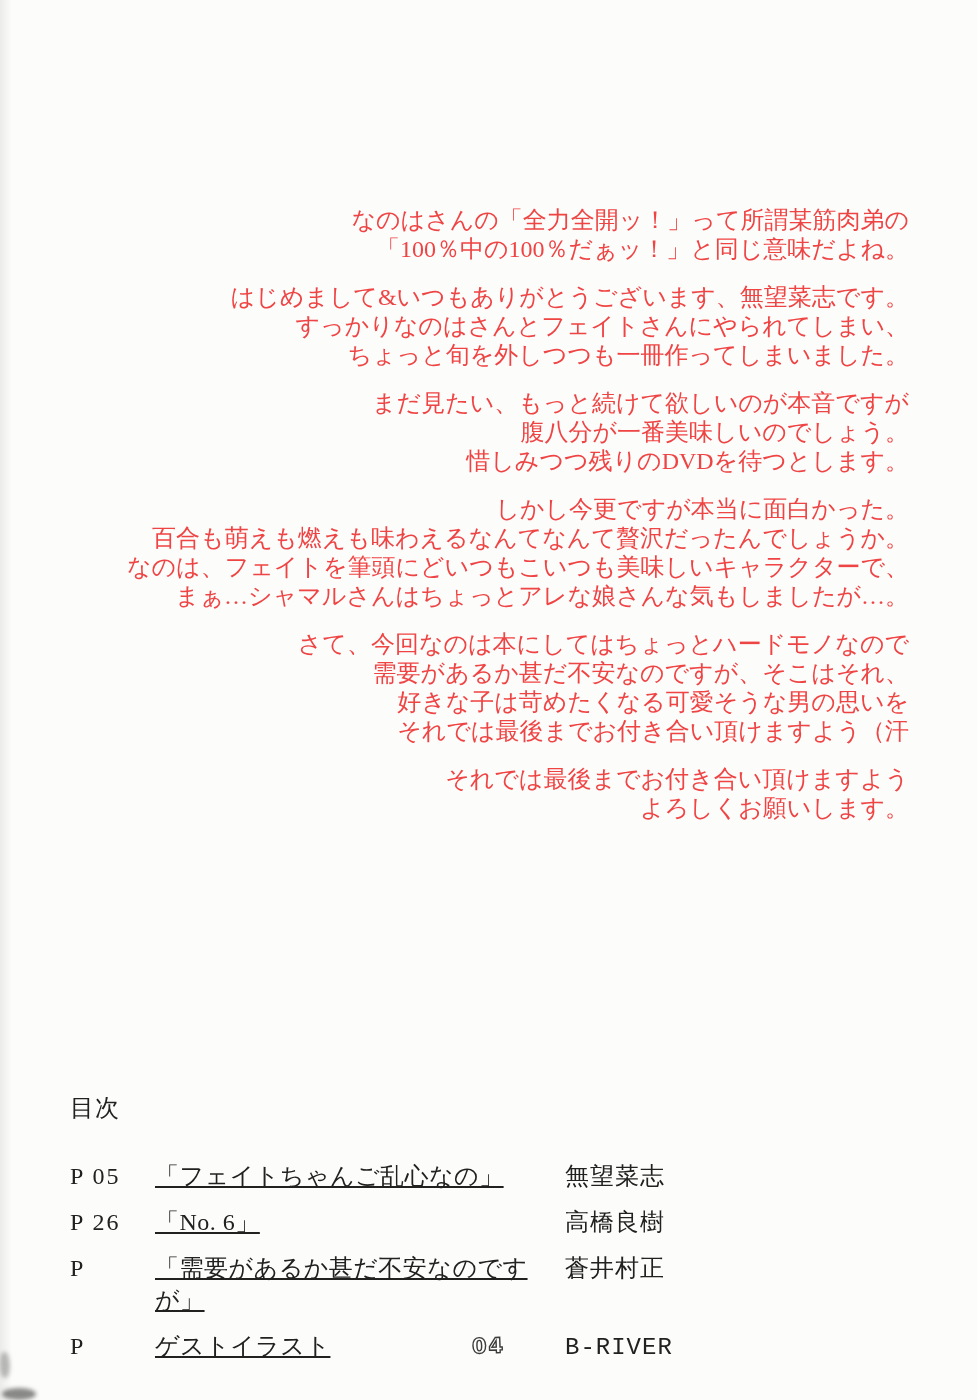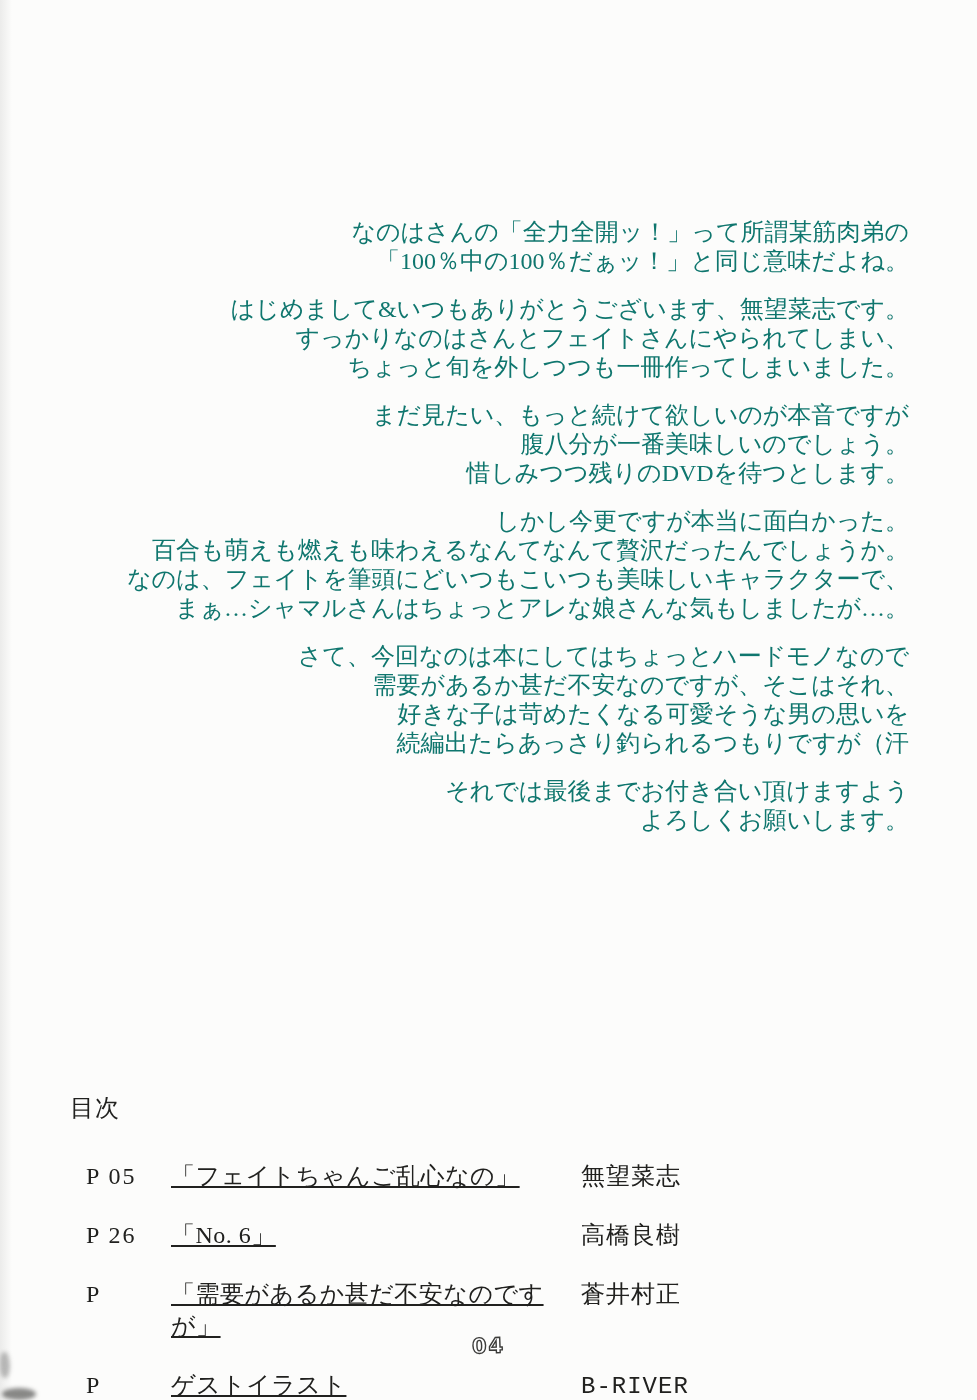--- a/index.html
+++ b/index.html
@@ -44,49 +44,48 @@
     right: 67px;
     font-family: "Liberation Sans", "DejaVu Sans", sans-serif;
     font-weight: 900;
     font-size: 60px;
     letter-spacing: 3px;
     color: #161616;
   }
   
   .preface {
     position: absolute;
-    top: 218px;
+    top: 206px;
     left: 60px;
     right: 68px;
     text-align: right;
     font-size: 24px;
     line-height: 29px;
-    color: #0f766e;
+    color: #ef4444;
   }
   .preface .para { margin-bottom: 19px; }
   
   .toc {
     position: absolute;
     left: 70px;
     top: 1092px;
     right: 70px;
     font-size: 24px;
     color: #21211f;
   }
   .toc-heading {
     font-size: 24px;
     margin-bottom: 36px;
     letter-spacing: 1px;
   }
   .toc-rows {
     display: grid;
     grid-template-columns: 85px 410px 1fr;
-    row-gap: 27px;
+    row-gap: 14px;
     align-items: baseline;
-    margin-left: 16px;
   }
   .toc-page  { letter-spacing: 2px; }
   .toc-title { letter-spacing: 0.5px; text-decoration: underline; }
   .toc-author{ letter-spacing: 1px; font-family: Liberation Mono, monospace; }
   
   .folio {
     position: absolute;
     left: 0; right: 0;
     top: 1334px;
     text-align: center;
@@ -129,21 +128,21 @@
     <div class="para">
       <div>しかし今更ですが本当に面白かった。</div>
       <div>百合も萌えも燃えも味わえるなんてなんて贅沢だったんでしょうか。</div>
       <div>なのは、フェイトを筆頭にどいつもこいつも美味しいキャラクターで、</div>
       <div>まぁ…シャマルさんはちょっとアレな娘さんな気もしましたが…。</div>
     </div>
     <div class="para">
       <div>さて、今回なのは本にしてはちょっとハードモノなので</div>
       <div>需要があるか甚だ不安なのですが、そこはそれ、</div>
       <div>好きな子は苛めたくなる可愛そうな男の思いを</div>
-      <div>続編出たらあっさり釣られるつもりですが（汗</div>
+      <div>それでは最後までお付き合い頂けますよう（汗</div>
     </div>
     <div class="para">
       <div>それでは最後までお付き合い頂けますよう</div>
       <div>よろしくお願いします。</div>
     </div>
   </div>
 
   <div class="toc">
     <div class="toc-heading">目次</div>
     <div class="toc-rows">

